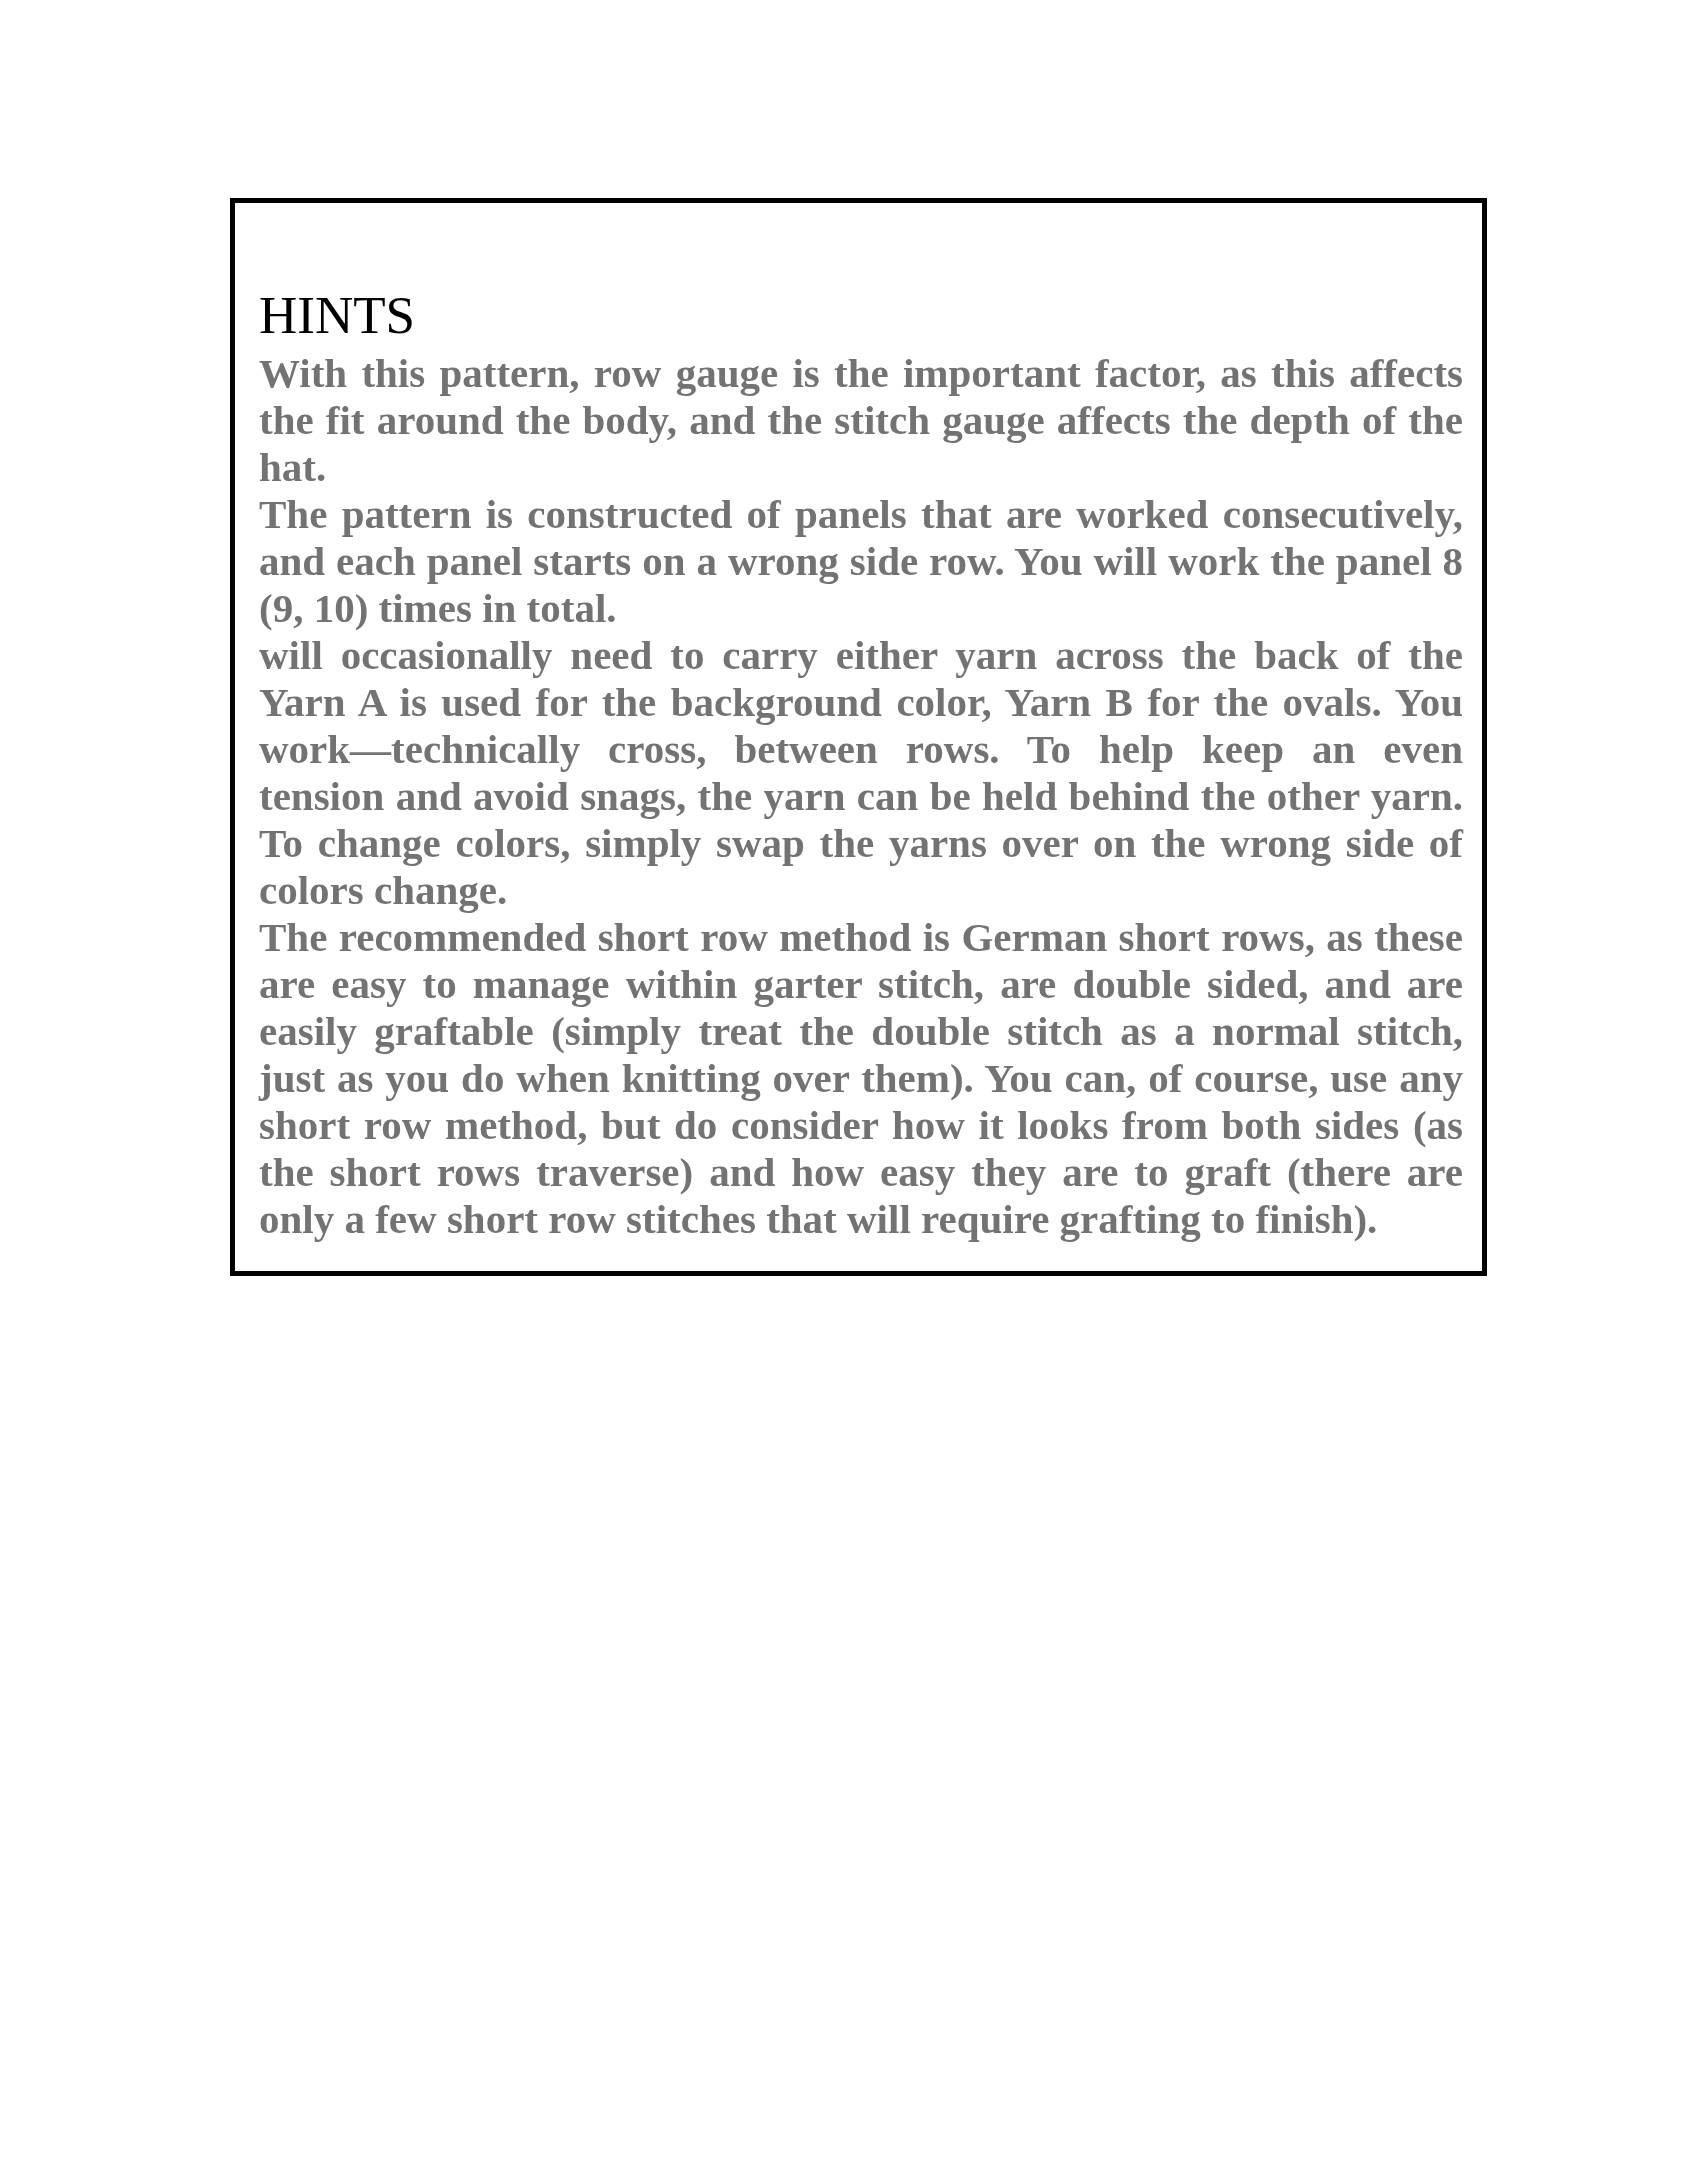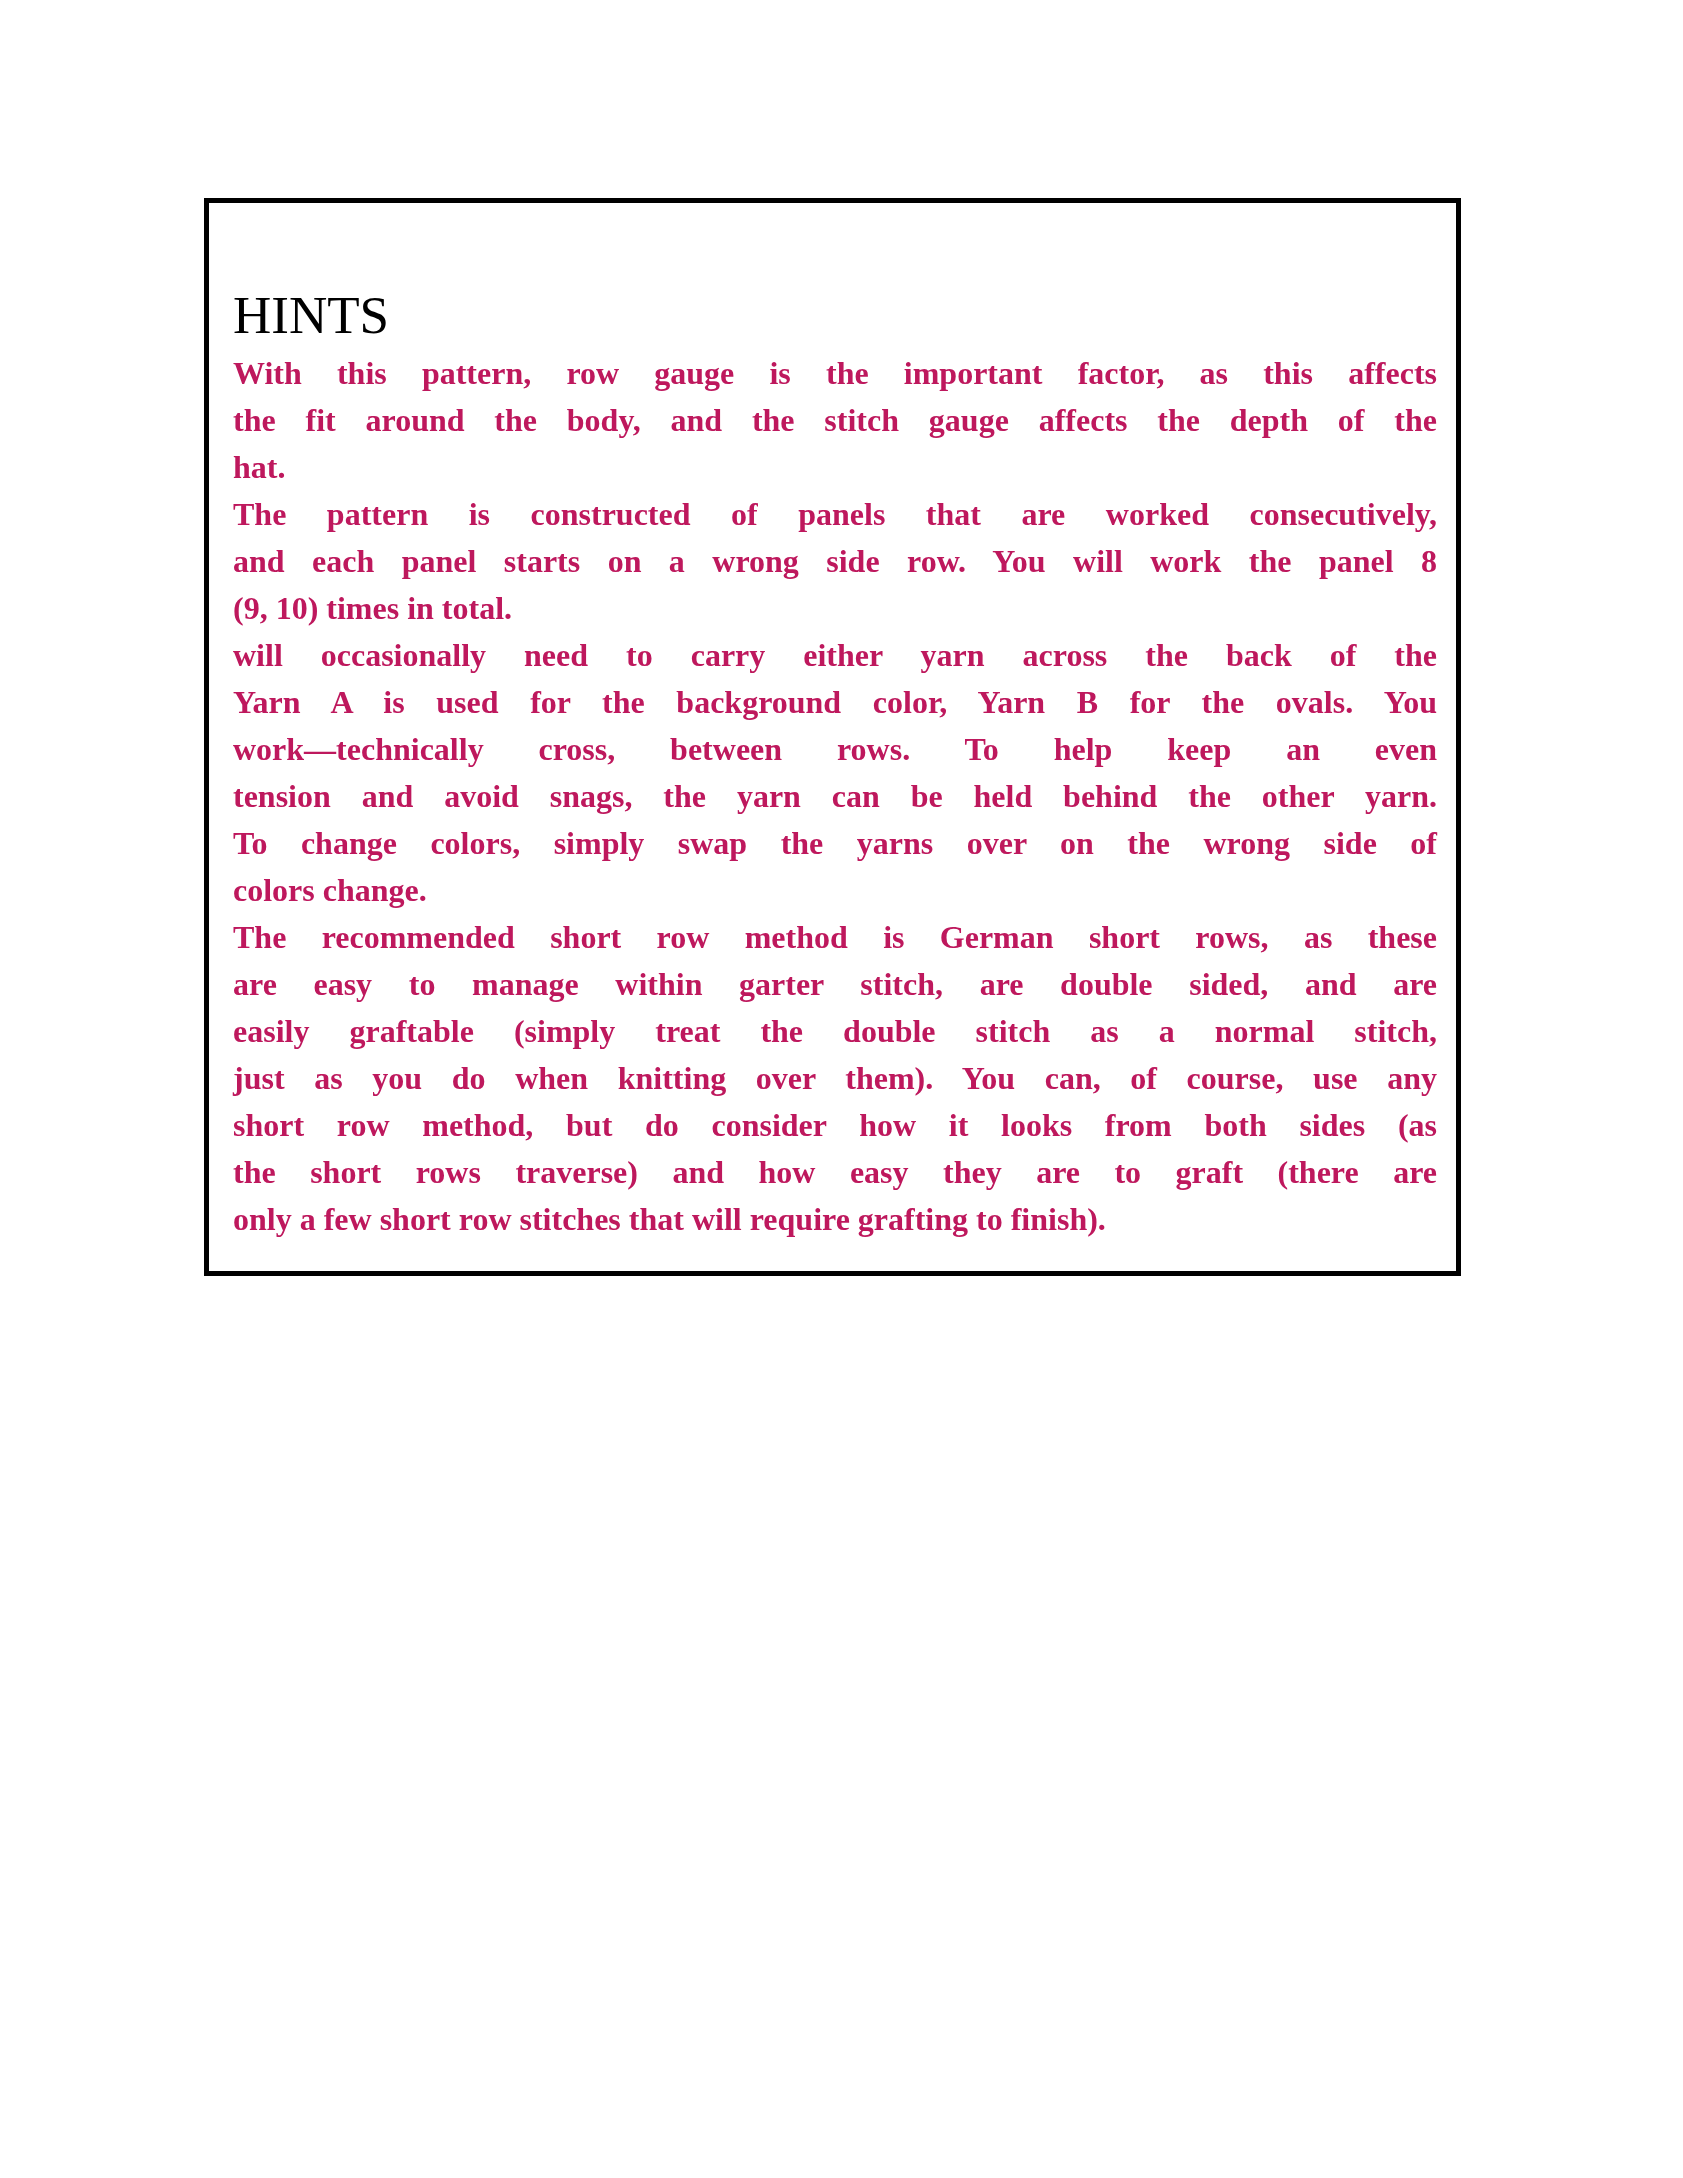--- a/index.html
+++ b/index.html
@@ -11,42 +11,42 @@
   }
   .page {
     position: relative;
     width: 1683px;
     height: 2178px;
     background: #ffffff;
     overflow: hidden;
   }
   .hints-box {
     position: absolute;
-    left: 204px;
+    left: 230px;
     top: 198px;
     width: 1257px;
     border: 5px solid #000000;
     padding: 82px 19px 28px 24px;
     background: #ffffff;
   }
   .hints-title {
     font-family: "Liberation Serif", serif;
     font-weight: 400;
     font-size: 53px;
     line-height: 61px;
     color: #000000;
     margin-bottom: 4px;
   }
   .para { margin: 0; }
   .jline {
     font-family: "Liberation Serif", serif;
     font-weight: 700;
-    font-size: 32px;
+    font-size: 41px;
     line-height: 47px;
-    color: #be185d;
+    color: #737373;
     text-align: justify;
     text-align-last: justify;
     white-space: normal;
   }
   .jline.end {
     text-align-last: left;
   }
 </style>
 </head>
 <body>

